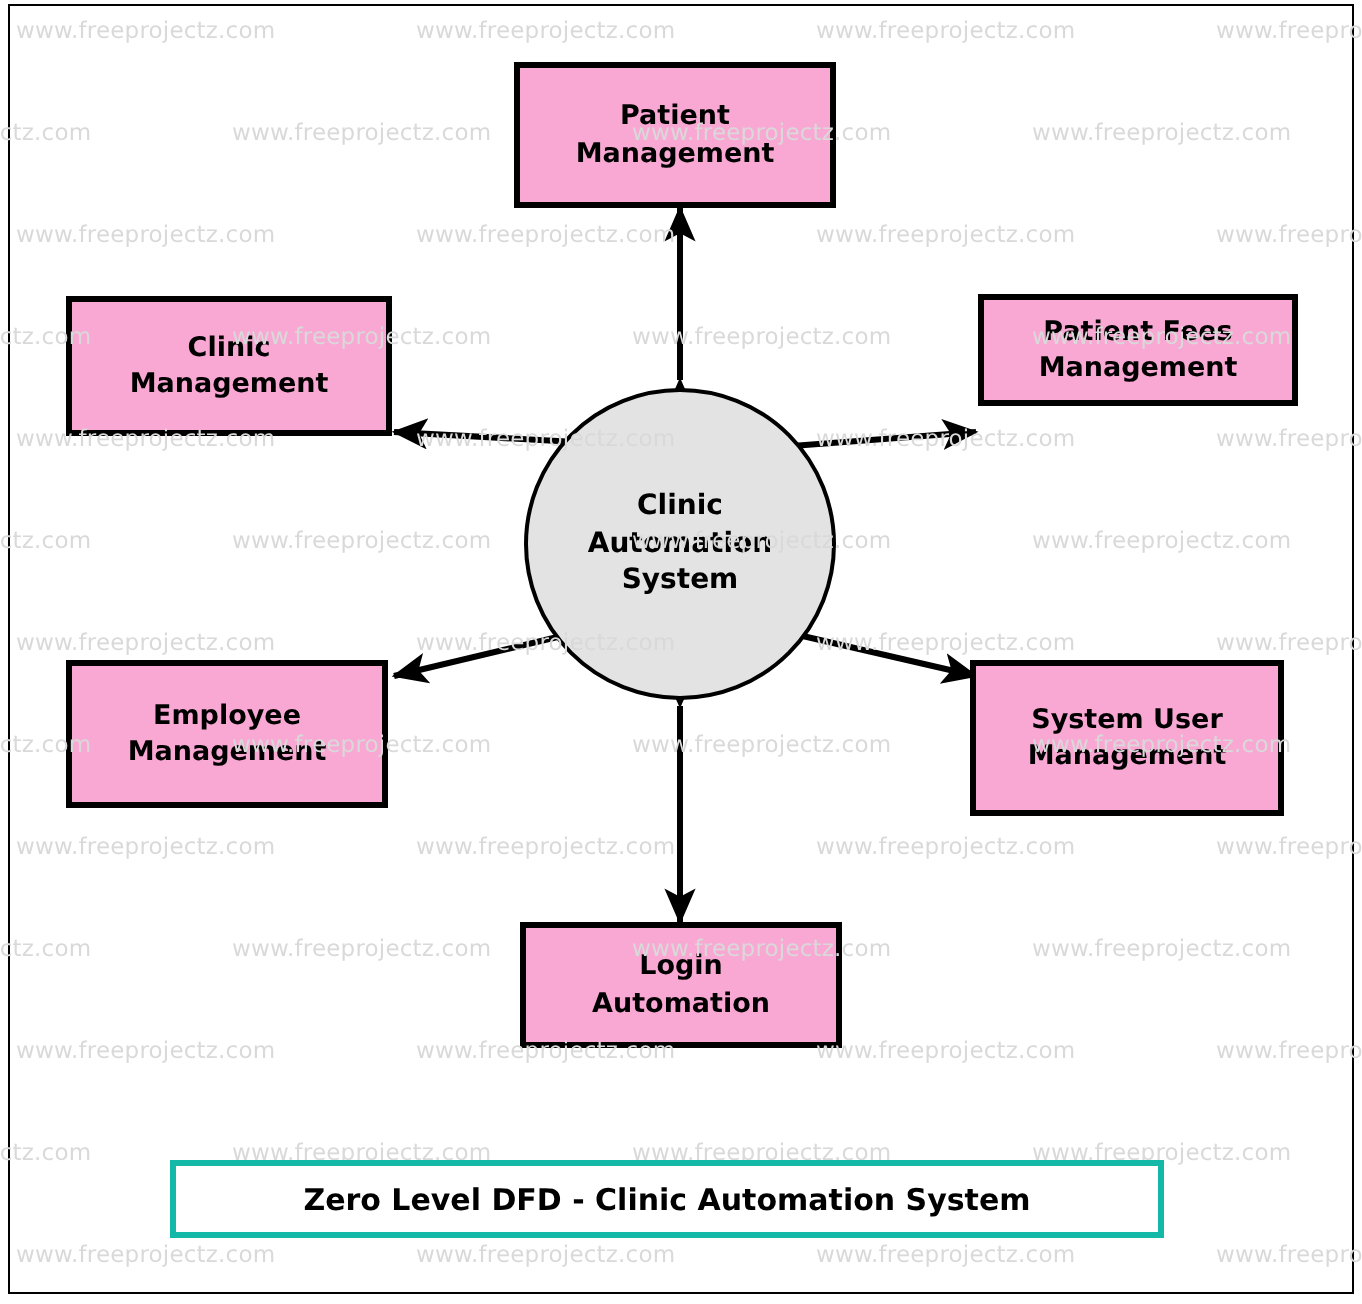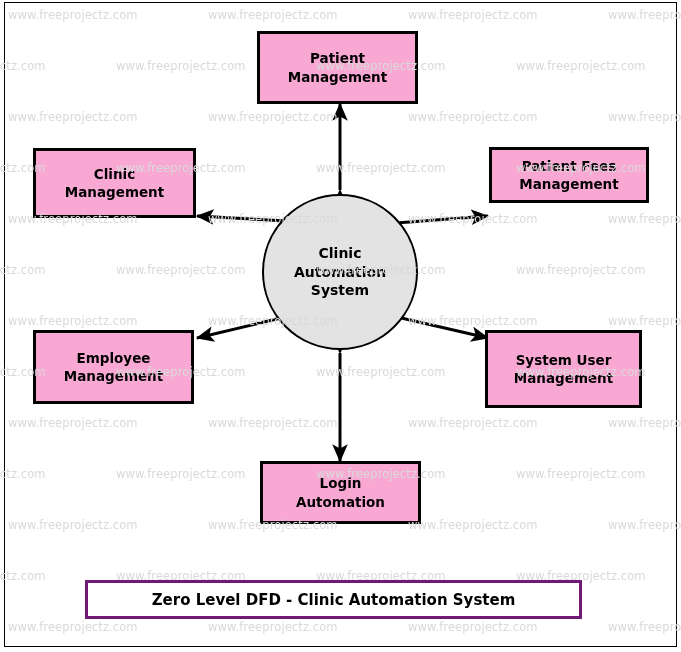--- a/index.html
+++ b/index.html
@@ -103,21 +103,21 @@
     white-space: pre-line;
   }
 
   
   #caption-bar {
     position: absolute;
     left: 85px;
     top: 580px;
     width: 497px;
     height: 39px;
-    border: 3px solid #701a75;
+    border: 3px solid #14b8a6;
     background: #ffffff;
     box-sizing: border-box;
     display: flex;
     align-items: center;
     justify-content: center;
     z-index: 6;
   }
   #caption-text {
     font-family: "DejaVu Sans", "Liberation Sans", sans-serif;
     font-weight: bold;

